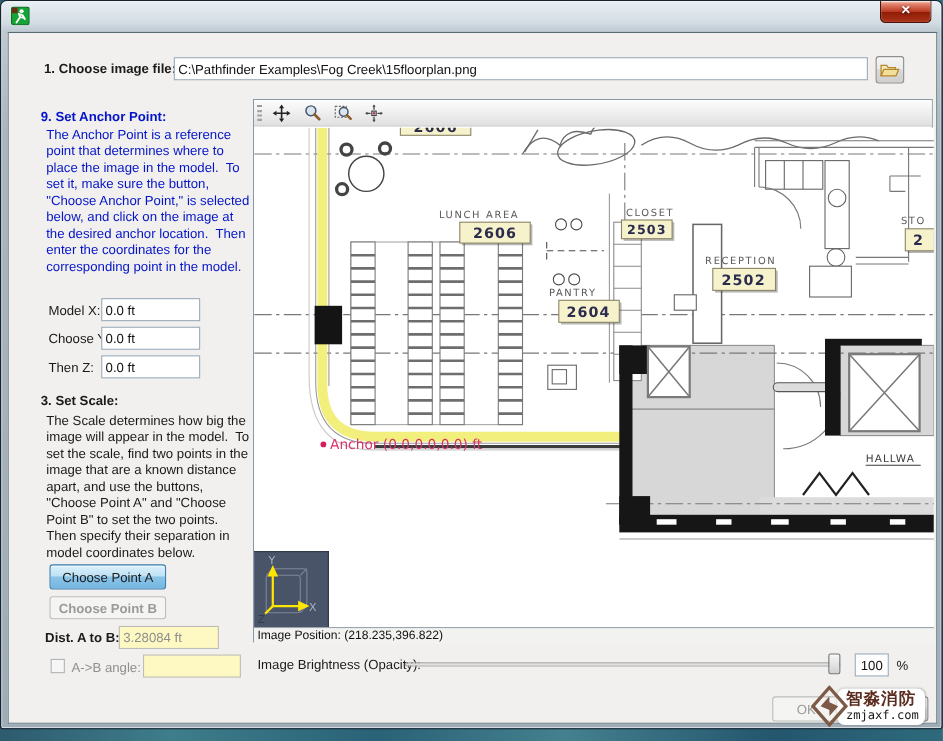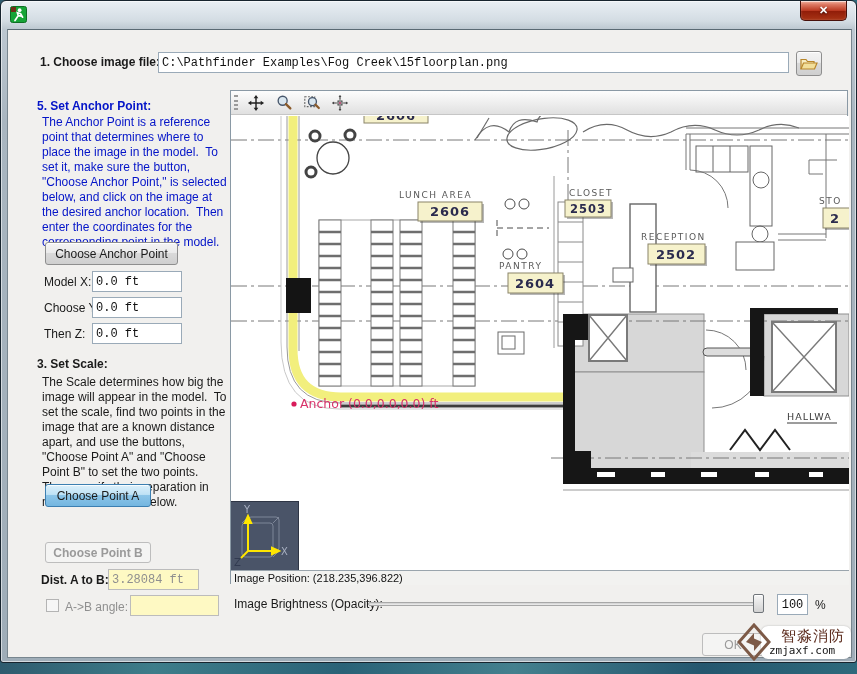--- a/index.html
+++ b/index.html
@@ -27,21 +27,21 @@
   .content { position:absolute; left:6px; top:28px; width:845px; height:629px;
     background:#f1f0ee; border:1px solid #78868f; border-top-color:#5a6a74; }
   
 
   label, .lbl { font-size:12px; color:#1a1a1a; }
   .bold { font-weight:bold; }
   .blue { color:#0414c8; }
   .para { font-size:12px; line-height:15px; white-space:pre-wrap; width:190px; }
 
   .tbox { position:absolute; border:1px solid #9aaab8; background:#fff; font-size:12px;
-    font-family:Liberation Mono, monospace; padding:2px 3px; color:#111; }
+    font-family:Liberation Sans, sans-serif; padding:2px 3px; color:#111; }
   .tbox:disabled, .tbox.off { background:#fef9c3; border-color:#bcbcbc; color:#8f8f8f; }
 
   .btn { position:absolute; font-size:12px; color:#1c1c1c; text-align:center;
     background:linear-gradient(180deg,#f4f4f4 0%,#ebebeb 45%,#d9d9d9 50%,#cfcfcf 100%);
     border:1px solid #8e8e8e; border-radius:3px; cursor:pointer;
     box-shadow:inset 0 1px 0 #fff; line-height:20px; }
   .btn.active { background:linear-gradient(180deg,#dcf0fb 0%,#bfe2f5 45%,#8cc5e8 50%,#74b6e0 100%);
     border-color:#3c7fb1; box-shadow:inset 0 1px 0 rgba(255,255,255,.8); }
   .btn.off { background:#f4f4f3; border-color:#bdbdbd; color:#9a9a9a; cursor:default;
     box-shadow:none; }
@@ -70,21 +70,21 @@
   
   .slider-track { position:absolute; left:360px; top:572px; width:396px; height:4px;
     background:linear-gradient(180deg,#cfcfcf,#efefef); border:1px solid #a8a8a8; border-radius:2px; }
   .slider-thumb { position:absolute; left:745px; top:564px; width:11px; height:19px;
     background:linear-gradient(180deg,#f7f7f7,#d2d2d2); border:1px solid #70757a; border-radius:2px;
     box-shadow:inset 0 1px 0 #fff; cursor:pointer; }
 
   .watermark { position:absolute; left:737px; top:623px; display:flex; align-items:center; z-index:50; }
   .wm-box { background:#fff; border-radius:7px; padding:1px 6px 2px 8px; margin-left:-10px;
     box-shadow:0 0 2px rgba(0,0,0,.25); }
-  .wm-brand { font-size:15px; font-weight:normal; color:#5c2c1e; letter-spacing:1px; line-height:17px;margin-left:12px; }
+  .wm-brand { font-size:15px; font-weight:bold; color:#5c2c1e; letter-spacing:1px; line-height:17px; }
   .wm-site { font-size:11px; font-weight:normal; color:#141414; line-height:13px;
     font-family:"DejaVu Sans Mono", monospace; }
 
   svg text { font-family:"DejaVu Sans", sans-serif; }
   .tagtxt { font-weight:bold; fill:#2b2b4e; letter-spacing:1px; }
   .roomtxt { fill:#5a5a5a; letter-spacing:1.5px; }
 </style>
 </head>
 <body>
 
@@ -108,34 +108,33 @@
     <input class="tbox" style="left: 150px; top: 22px; width: 631px; height: 21px;" value="C:\Pathfinder Examples\Fog Creek\15floorplan.png">
     <div class="btn" style="left:788px; top:21px; width:26px; height:25px;">
       <span>
         <svg width="18" height="14" viewBox="0 0 18 14" style="margin-top:5px">
           <path d="M1,12 V2.5 H6 L7.5,4.5 H14 V6" fill="#f7ecc0" stroke="#b8862a" stroke-width="1.2"></path>
           <path d="M3.5,6 H17 L14.5,12 H1 Z" fill="#f2df9a" stroke="#b8862a" stroke-width="1.2"></path>
         </svg>
       </span>
     </div>
 
-    <span class="abs lbl bold blue" style="left:29px; top:69px;">5. Set Anchor Point:</span>
+    <span class="abs lbl bold blue" style="left:29px; top:69px;">9. Set Anchor Point:</span>
     <div class="abs para blue" style="left:34px; top:85px;">The Anchor Point is a reference point that determines where to place the image in the model.  To set it, make sure the button, "Choose Anchor Point," is selected below, and click on the image at the desired anchor location.  Then enter the coordinates for the corresponding point in the model.</div>
-    <button class="btn" style="left:37px; top:212px; width:133px; height:23px;">Choose Anchor Point</button>
 
     <span class="abs lbl" style="left:36px; top:245px;">Model X:</span>
     <input class="tbox" style="left: 84px; top: 241px; width: 90px; height: 21px;" value="0.0 ft">
     <span class="abs lbl" style="left:36px; top:271px;">Choose Y:</span>
     <input class="tbox" style="left: 84px; top: 267px; width: 90px; height: 21px;" value="0.0 ft">
     <span class="abs lbl" style="left:36px; top:297px;">Then Z:</span>
     <input class="tbox" style="left: 84px; top: 293px; width: 90px; height: 21px;" value="0.0 ft">
 
     <span class="abs lbl bold" style="left:29px; top:327px;">3. Set Scale:</span>
     <div class="abs para" style="left:34px; top:345px; color:#1a1a1a;">The Scale determines how big the image will appear in the model.  To set the scale, find two points in the image that are a known distance apart, and use the buttons, "Choose Point A" and "Choose Point B" to set the two points.  Then specify their separation in model coordinates below.</div>
-    <button class="btn active" style="left:37px; top:454px; width:106px; height:23px;">Choose Point A</button>
+    <button class="btn active" style="left:37px; top:483px; width:106px; height:23px;">Choose Point A</button>
     <button class="btn off" style="left:37px; top:512px; width:106px; height:21px;font-weight:bold;">Choose Point B</button>
 
     <span class="abs lbl bold" style="left:33px; top:543px;">Dist. A to B:</span>
     <input class="tbox off" disabled="" style="left: 100px; top: 539px; width: 91px; height: 21px;" value="3.28084 ft">
     <span class="chk" style="left:38px; top:569px;"></span>
     <span class="abs lbl" style="left:57px; top:570px; color:#8f8f8f;">A-&gt;B angle:</span>
     <input class="tbox off" disabled="" style="left: 122px; top: 565px; width: 89px; height: 21px;" value="">
 
     <div class="panel">
 

